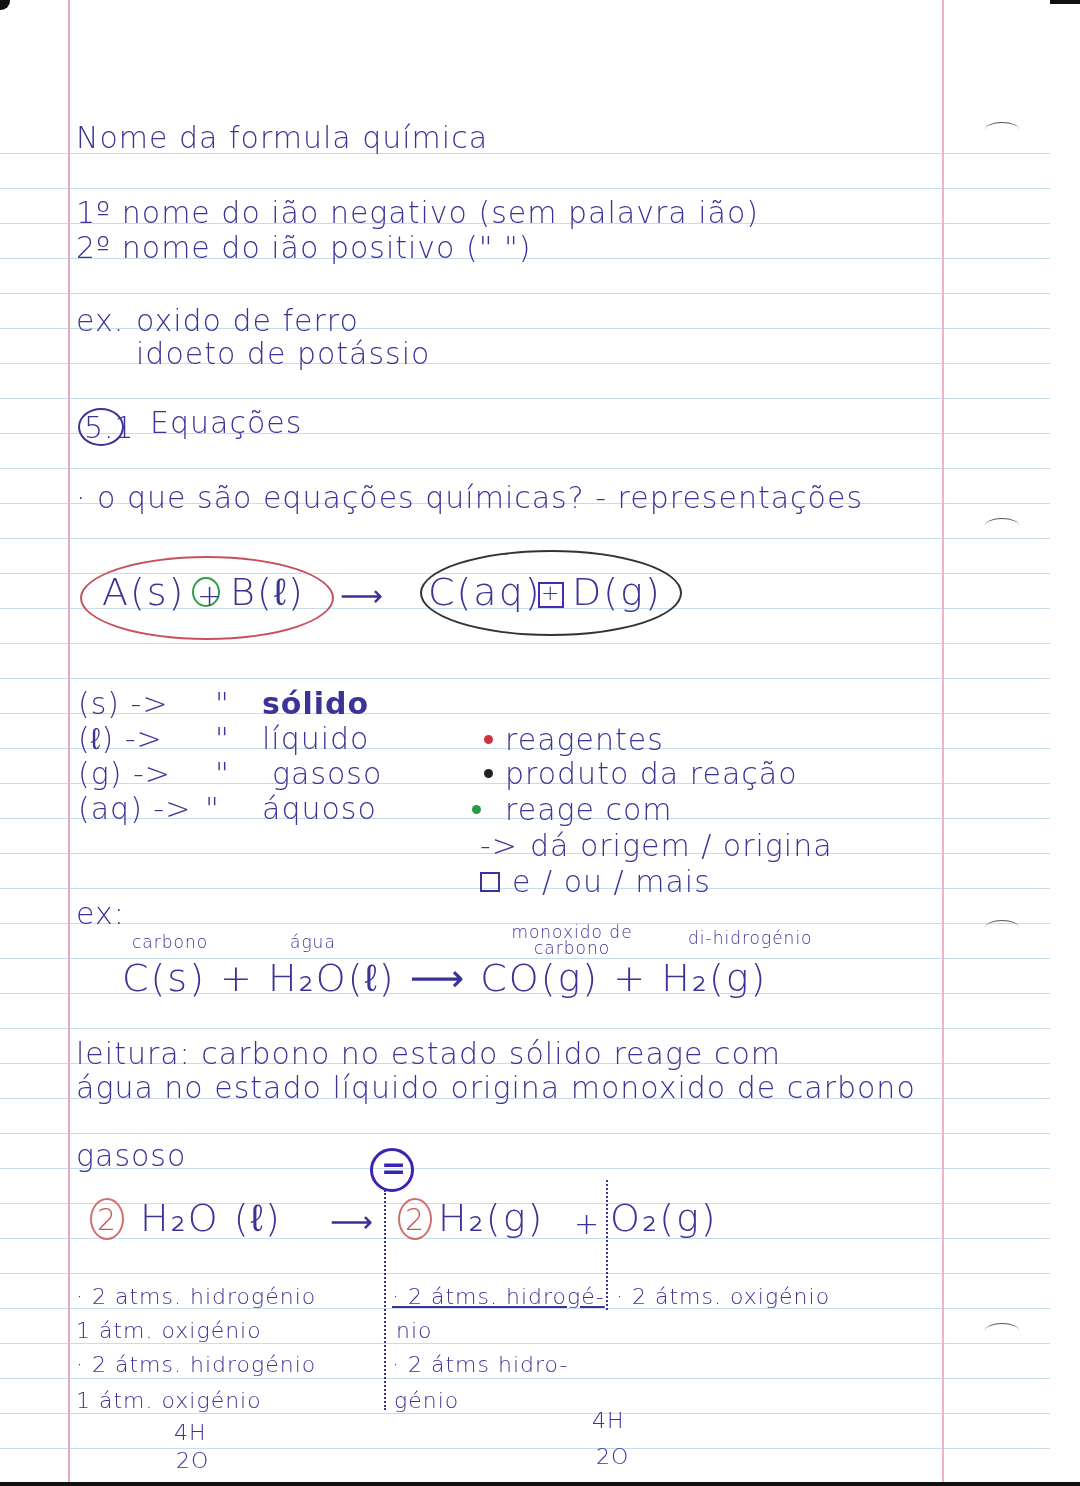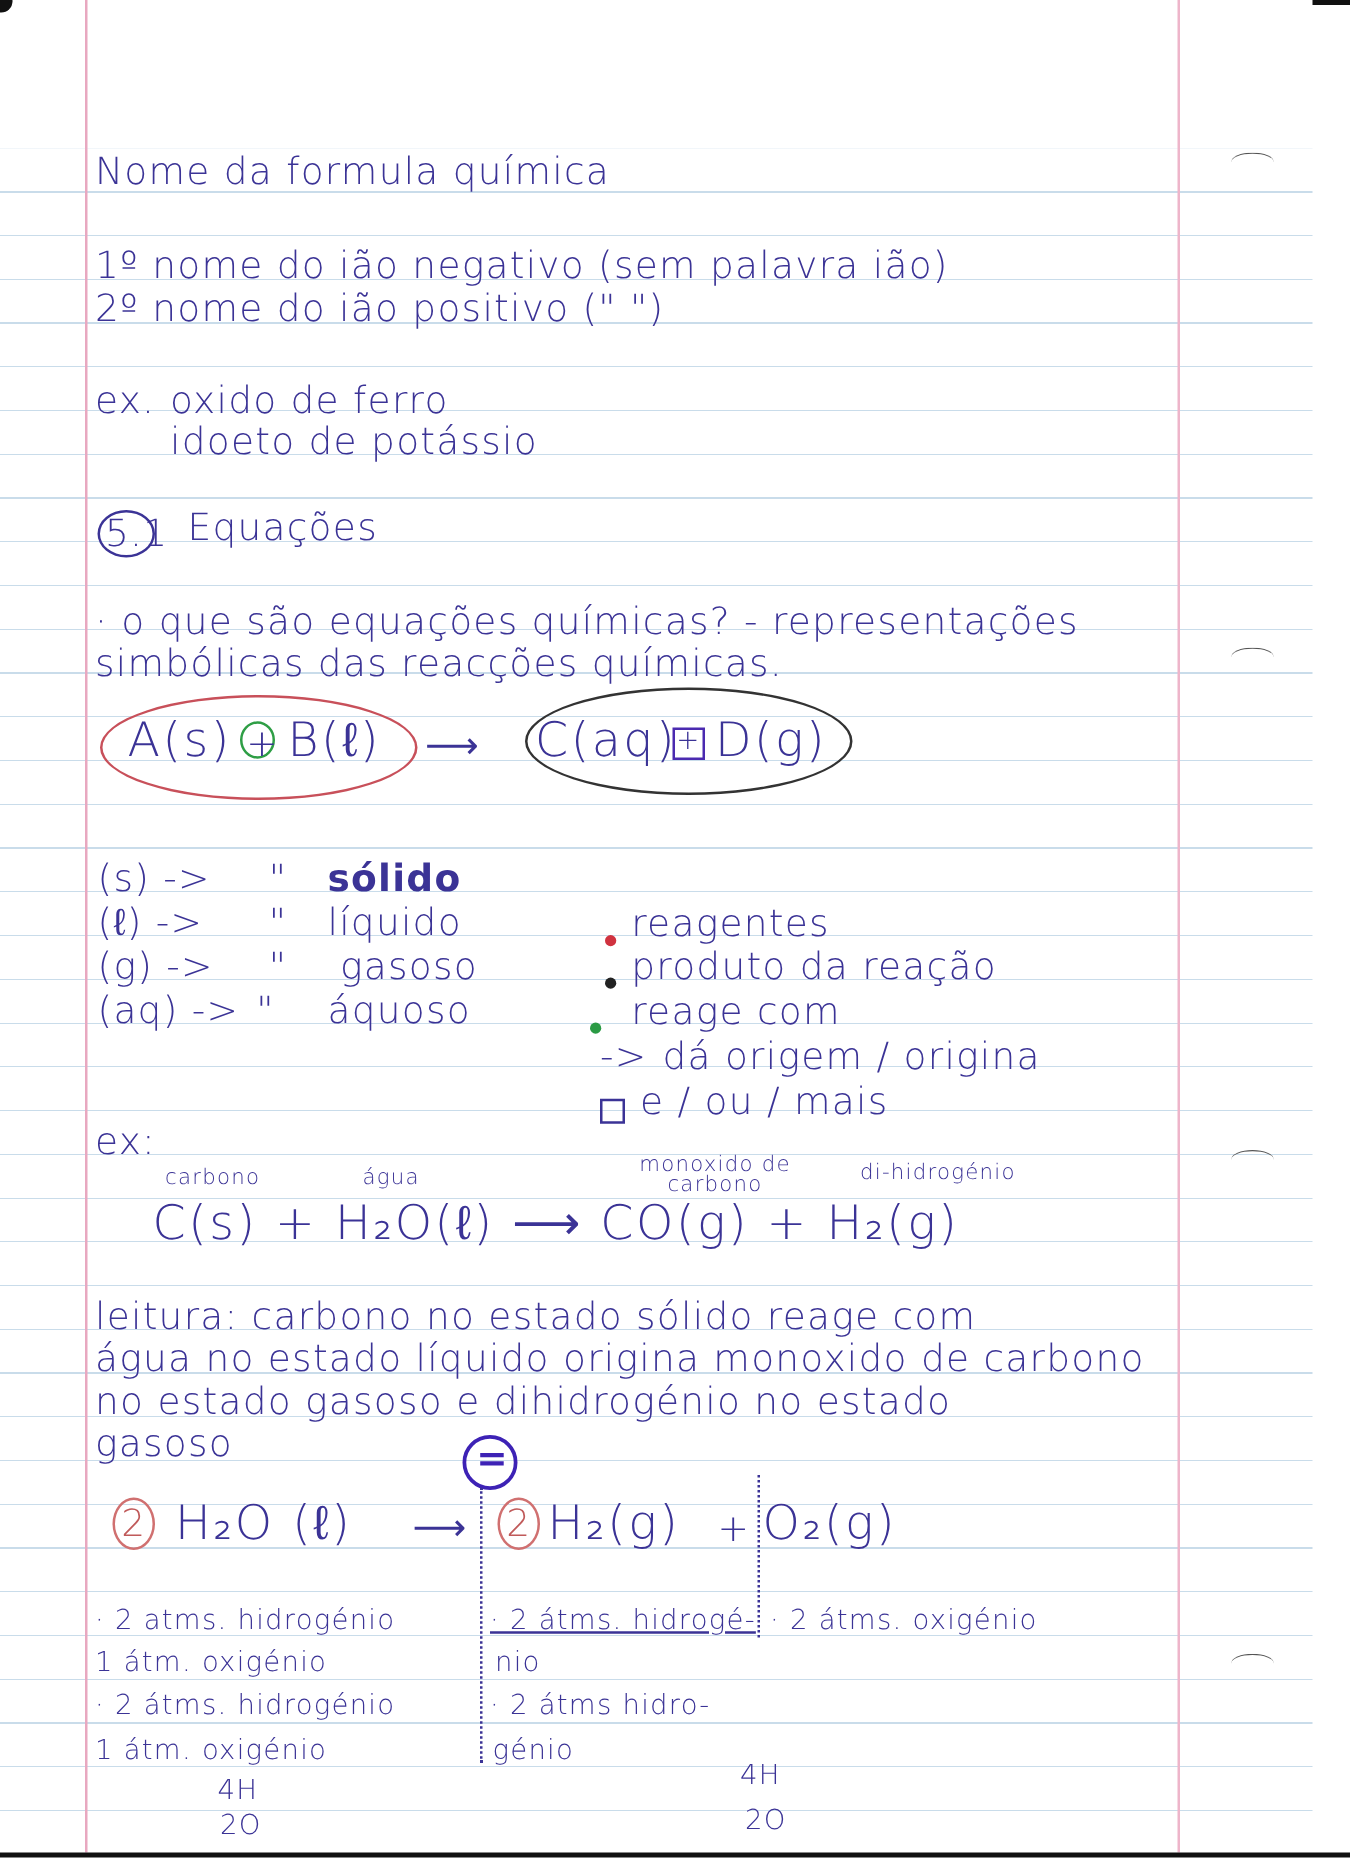--- a/index.html
+++ b/index.html
@@ -43,21 +43,21 @@
   }
   .red { border-color: #c8505a; }
   .black { border-color: #333; }
   .dot { display: inline-block; width: 9px; height: 9px; border-radius: 50%; vertical-align: middle; }
   .circ-green { position: absolute; width: 24px; height: 26px; border-radius: 50%; border: 2px solid #2e9e45; }
   .box-purple { position: absolute; width: 22px; height: 22px; border: 2.5px solid #4b2ab0; }
   .circ-num { position: absolute; width: 30px; height: 38px; border-radius: 50%; border: 2px solid #d07070; }
   .circ-eq { position: absolute; width: 38px; height: 38px; border-radius: 50%; border: 3px solid #3d22b5; }
   .circ-sec { position: absolute; width: 42px; height: 34px; border-radius: 50%; border: 2px solid #3b3396; }
   .dash-v { position: absolute; width: 0; border-left: 2px dotted #3b3396; }
-  .legend-item { display: flex; align-items: flex-end; gap: 12px; }
+  .legend-item { display: flex; align-items: center; gap: 12px; }
   .legend-box { display: inline-block; width: 16px; height: 16px; border: 2px solid #3b3396; }
 </style>
 </head>
 <body>
 
 <div class="page">
   <div class="scan-corner"></div>
   <div class="scan-corner-r"></div>
   <div class="margin-left"></div>
   <div class="margin-right"></div>
@@ -74,21 +74,20 @@
 
   <div class="hw md" style="left:76px; top:303px;">ex.</div>
   <div class="hw md" style="left:136px; top:303px;">oxido de ferro</div>
   <div class="hw md" style="left:136px; top:336px;">idoeto de potássio</div>
 
   <div class="circ-sec" style="left:78px; top:408px;"></div>
   <div class="hw md" style="left:84px; top:410px;">5.1</div>
   <div class="hw lg" style="left:150px; top:405px;">Equações</div>
 
   <div class="hw md" style="left:76px; top:480px;">· o que são equações químicas? - representações</div>
-  <div class="hw md" style="left:76px; top:514px;">simbólicas das reacções químicas.</div>
 
   <div class="oval red" style="left:80px; top:556px; width:250px; height:80px;"></div>
   <div class="oval black" style="left:420px; top:550px; width:258px; height:82px;"></div>
   <div class="hw eq" style="left:102px; top:570px;">A(s)</div>
   <div class="circ-green" style="left:192px; top:577px;"></div>
   <div class="hw md" style="left:197px; top:578px; color:#3b3396;">+</div>
   <div class="hw eq" style="left:230px; top:570px;">B(ℓ)</div>
   <div class="hw md" style="left:340px; top:578px;">⟶</div>
   <div class="hw eq" style="left:428px; top:570px;">C(aq)</div>
   <div class="box-purple" style="left:538px; top:582px;"></div>
@@ -135,21 +134,20 @@
 
   <div class="hw md" style="left:76px; top:896px;">ex:</div>
   <div class="hw xs" style="left:132px; top:932px;">carbono</div>
   <div class="hw xs" style="left:290px; top:932px;">água</div>
   <div class="hw xs" style="left:502px; top:924px; white-space:normal; width:140px; line-height:16px; text-align:center;">monoxido de carbono</div>
   <div class="hw xs" style="left:688px; top:928px;">di-hidrogénio</div>
   <div class="hw eq" style="left:122px; top:956px;">C(s) + H₂O(ℓ) ⟶ CO(g) + H₂(g)</div>
 
   <div class="hw md" style="left:76px; top:1036px;">leitura: carbono no estado sólido reage com</div>
   <div class="hw md" style="left:76px; top:1070px;">água no estado líquido origina monoxido de carbono</div>
-  <div class="hw md" style="left:76px; top:1104px;">no estado gasoso e dihidrogénio no estado</div>
   <div class="hw md" style="left:76px; top:1138px;">gasoso</div>
 
   <div class="circ-eq" style="left:370px; top:1148px;"></div>
   <div class="hw md" style="left:381px; top:1150px; color:#3d22b5; font-weight:bold;">=</div>
   <div class="circ-num" style="left:90px; top:1198px;"></div>
   <div class="hw md" style="left:97px; top:1202px; color:#c05a5a;">2</div>
   <div class="hw eq" style="left:140px; top:1196px;">H₂O (ℓ)</div>
   <div class="hw md" style="left:330px; top:1204px;">⟶</div>
   <div class="circ-num" style="left:398px; top:1198px;"></div>
   <div class="hw md" style="left:405px; top:1202px; color:#c05a5a;">2</div>

